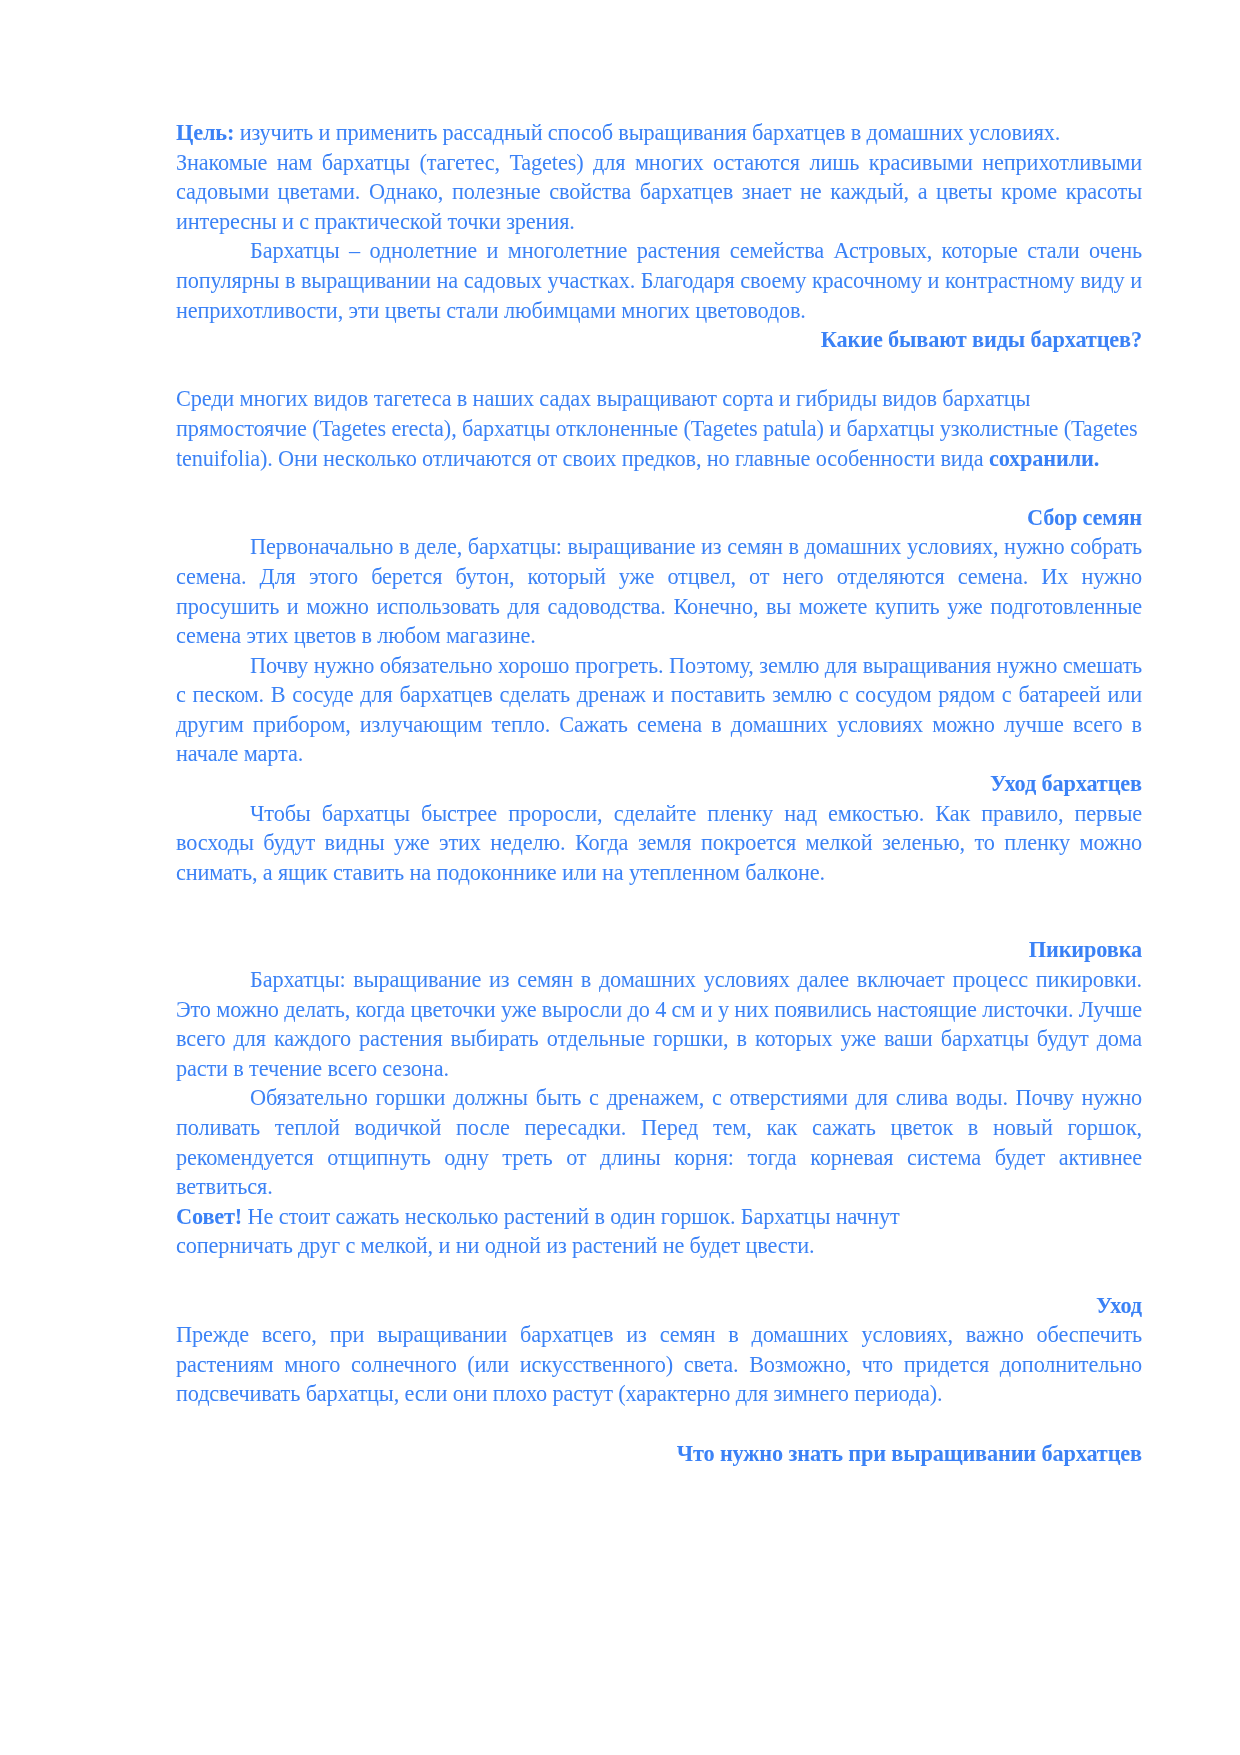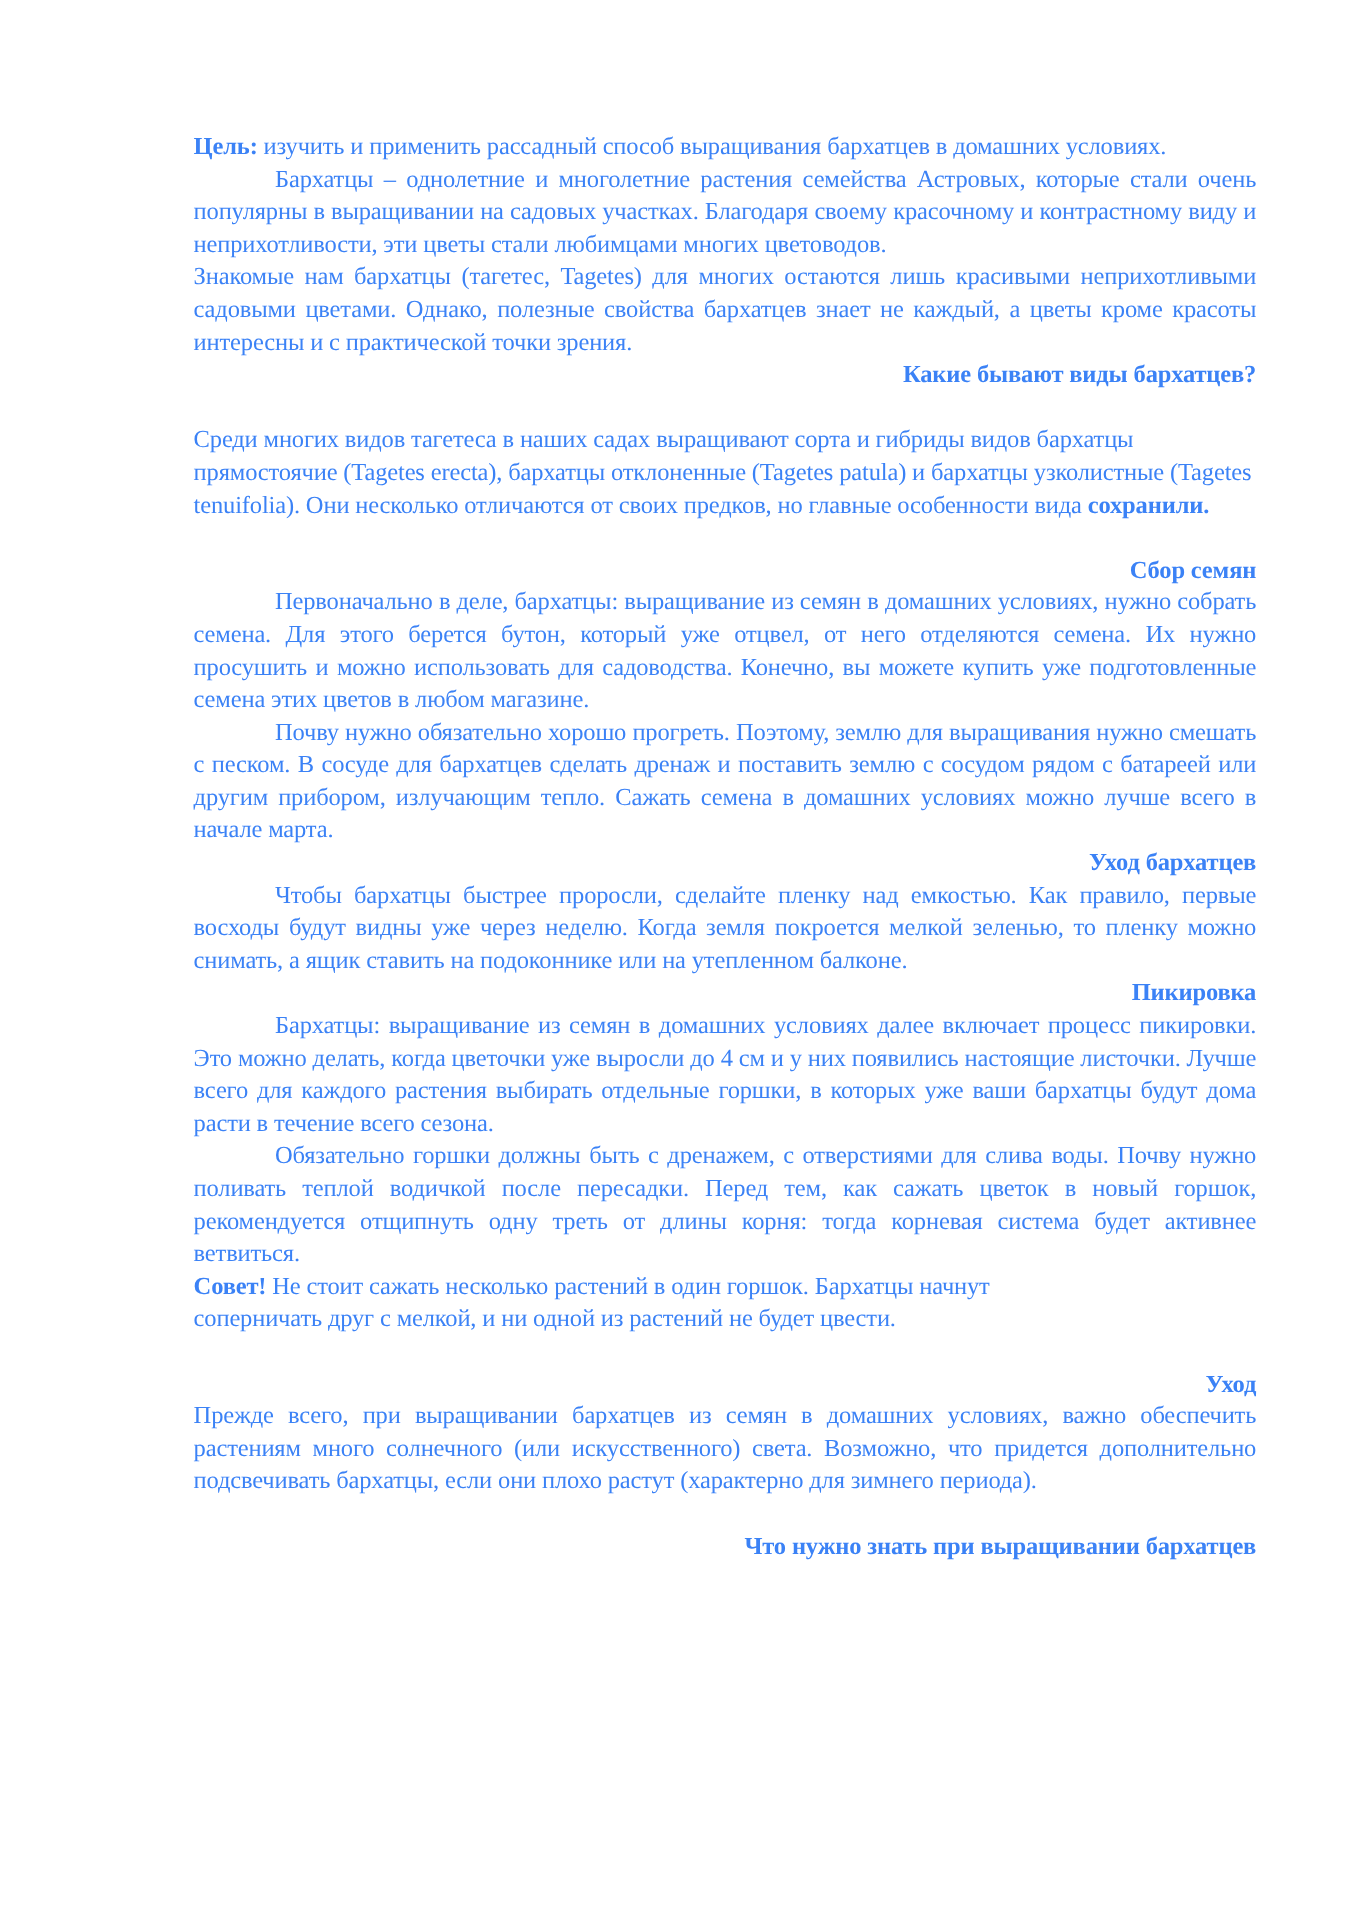--- a/index.html
+++ b/index.html
@@ -48,44 +48,44 @@
       font-weight: bold;
     }
   </style>
 </head>
 <body>
 
 <div class="page">
 
   <p><b>Цель:</b><span> изучить и применить рассадный способ выращивания бархатцев в домашних условиях.</span></p>
 
+  <p class="justify">Знакомые нам бархатцы (тагетес, Tagetes) для многих остаются лишь красивыми неприхотливыми садовыми цветами. Однако, полезные свойства бархатцев знает не каждый, а цветы кроме красоты интересны и с практической точки зрения.</p>
+
   <p class="justify indent">Бархатцы – однолетние и многолетние растения семейства Астровых, которые стали очень популярны в выращивании на садовых участках. Благодаря своему красочному и контрастному виду и неприхотливости, эти цветы стали любимцами многих цветоводов.</p>
-
-  <p class="justify">Знакомые нам бархатцы (тагетес, Tagetes) для многих остаются лишь красивыми неприхотливыми садовыми цветами. Однако, полезные свойства бархатцев знает не каждый, а цветы кроме красоты интересны и с практической точки зрения.</p>
 
   <h2 class="heading" style="font-size:inherit;line-height:inherit;">Какие бывают виды бархатцев?</h2>
 
   <div class="blank"></div>
 
   <p><span>Среди многих видов тагетеса в наших садах выращивают сорта и гибриды видов бархатцы прямостоячие (Tagetes erecta), бархатцы отклоненные (Tagetes patula) и бархатцы узколистные (Tagetes tenuifolia). Они несколько отличаются от своих предков, но главные особенности вида </span><b>сохранили.</b></p>
 
   <div class="blank"></div>
 
 
   <h3 class="heading" style="font-size:inherit;line-height:inherit;">Сбор семян</h3>
 
   <p class="justify indent">Первоначально в деле, бархатцы: выращивание из семян в домашних условиях, нужно собрать семена. Для этого берется бутон, который уже отцвел, от него отделяются семена. Их нужно просушить и можно использовать для садоводства. Конечно, вы можете купить уже подготовленные семена этих цветов в любом магазине.</p>
 
   <p class="justify indent">Почву нужно обязательно хорошо прогреть. Поэтому, землю для выращивания нужно смешать с песком. В сосуде для бархатцев сделать дренаж и поставить землю с сосудом рядом с батареей или другим прибором, излучающим тепло. Сажать семена в домашних условиях можно лучше всего в начале марта.</p>
 
   <h3 class="heading" style="font-size:inherit;line-height:inherit;">Уход бархатцев</h3>
 
-  <p class="justify indent">Чтобы бархатцы быстрее проросли, сделайте пленку над емкостью. Как правило, первые восходы будут видны уже через неделю. Когда земля покроется мелкой зеленью, то пленку можно снимать, а ящик ставить на подоконнике или на утепленном балконе.</p>
+  <p class="justify indent">Чтобы бархатцы быстрее проросли, сделайте пленку над емкостью. Как правило, первые восходы будут видны уже этих неделю. Когда земля покроется мелкой зеленью, то пленку можно снимать, а ящик ставить на подоконнике или на утепленном балконе.</p>
 
-  <h3 class="heading" style="font-size:inherit;line-height:inherit;">Пикировка</h3>
+  <h3 class="heading" style="font-size:inherit;line-height:inherit;margin-top:48px;">Пикировка</h3>
 
   <p class="justify indent">Бархатцы: выращивание из семян в домашних условиях далее включает процесс пикировки. Это можно делать, когда цветочки уже выросли до 4 см и у них появились настоящие листочки. Лучше всего для каждого растения выбирать отдельные горшки, в которых уже ваши бархатцы будут дома расти в течение всего сезона.</p>
 
   <p class="justify indent">Обязательно горшки должны быть с дренажем, с отверстиями для слива воды. Почву нужно поливать теплой водичкой после пересадки. Перед тем, как сажать цветок в новый горшок, рекомендуется отщипнуть одну треть от длины корня: тогда корневая система будет активнее ветвиться.</p>
 
   <p><span class="tip-label">Совет!</span><span> Не стоит сажать несколько растений в один горшок. Бархатцы начнут</span><br><span>соперничать друг с мелкой, и ни одной из растений не будет цвести.</span></p>
 
   <div class="blank"></div>
 
   <h2 class="heading" style="font-size:inherit;line-height:inherit;">Уход</h2>

